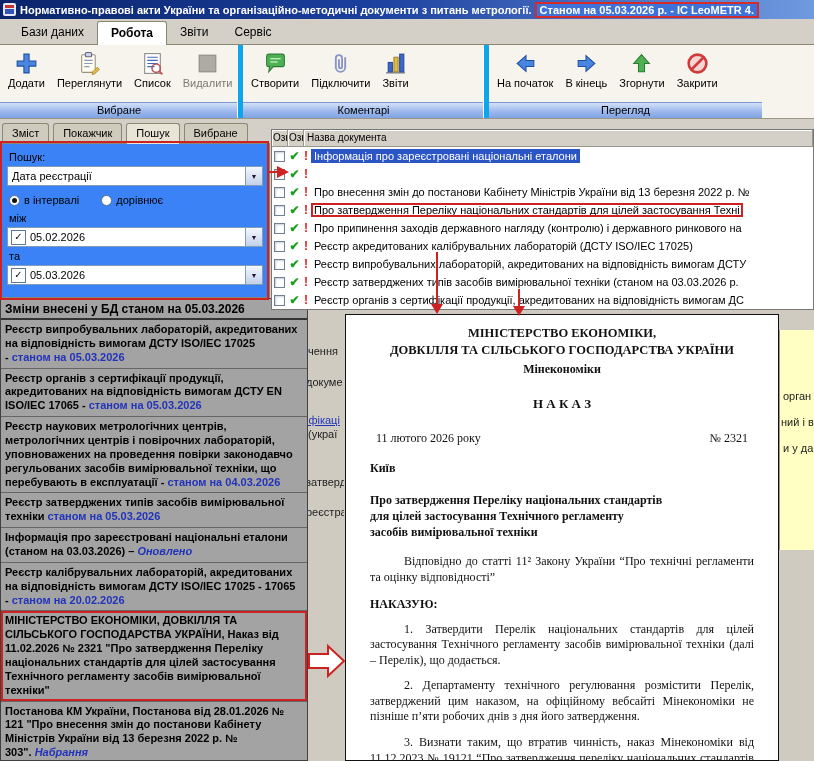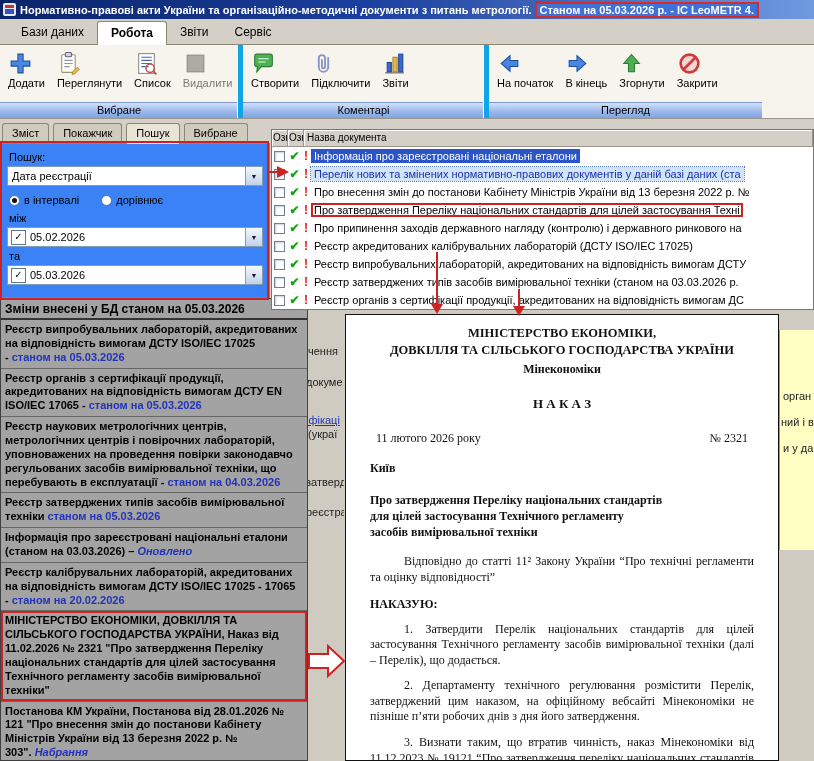--- a/index.html
+++ b/index.html
@@ -23,21 +23,21 @@
   .mtab{padding:4px 13px 5px;font-size:12px;cursor:default;}
   .mtab.active{background:#ffffff;border:1px solid #8a8774;border-bottom:none;
     border-radius:3px 3px 0 0;position:relative;top:1px;font-weight:bold;}
 
   
   #toolbar{position:absolute;left:0;top:45px;width:814px;height:74px;background:#f6f4ec;
     display:flex;border-bottom:1px solid #9a968a;box-sizing:border-box;}
   .tgroup{display:flex;flex-direction:column;box-sizing:border-box;}
   .tgroup + .tgroup{border-left:5px solid #0ea5e9;box-shadow:-1px 0 0 #fff;}
   .tbtns{flex:1;display:flex;align-items:flex-start;padding:4px 2px 0;}
-  .tbtn{display:flex;flex-direction:column;gap:1px;
+  .tbtn{display:flex;flex-direction:column;align-items:center;gap:1px;
     padding:2px 6px;font-size:11px;cursor:default;}
   .tbtn .icon{width:25px;height:25px;}
   .tbtn.disabled{color:#7c7a72;}
   .tstrip{height:15px;line-height:15px;text-align:center;font-size:11px;
     background:linear-gradient(180deg,#d3e1f8 0%,#9db9ec 55%,#7fa3e2 100%);
     border-top:1px solid #7a98d2;}
   .tfiller{flex:1;}
 
   
   #lefttabs{position:absolute;left:2px;top:121px;width:268px;height:22px;display:flex;align-items:flex-end;}
@@ -314,21 +314,20 @@
     <div class="lrow sel">
       <span class="cb"></span>
         <span class="chk"></span>
         <span class="excl"></span>
       <span class="ltext">Інформація про зареєстровані національні еталони</span>
     </div>
     <div class="lrow hot">
       <span class="cb"></span>
         <span class="chk"></span>
         <span class="excl"></span>
-      <span class="ltext">Перелік нових та змінених нормативно-правових документів у даній базі даних (ста</span>
     </div>
     <div class="lrow">
       <span class="cb"></span>
         <span class="chk"></span>
         <span class="excl"></span>
       <span class="ltext">Про внесення змін до постанови Кабінету Міністрів України від 13 березня 2022 р. №</span>
     </div>
     <div class="lrow boxed">
       <span class="cb"></span>
         <span class="chk"></span>

